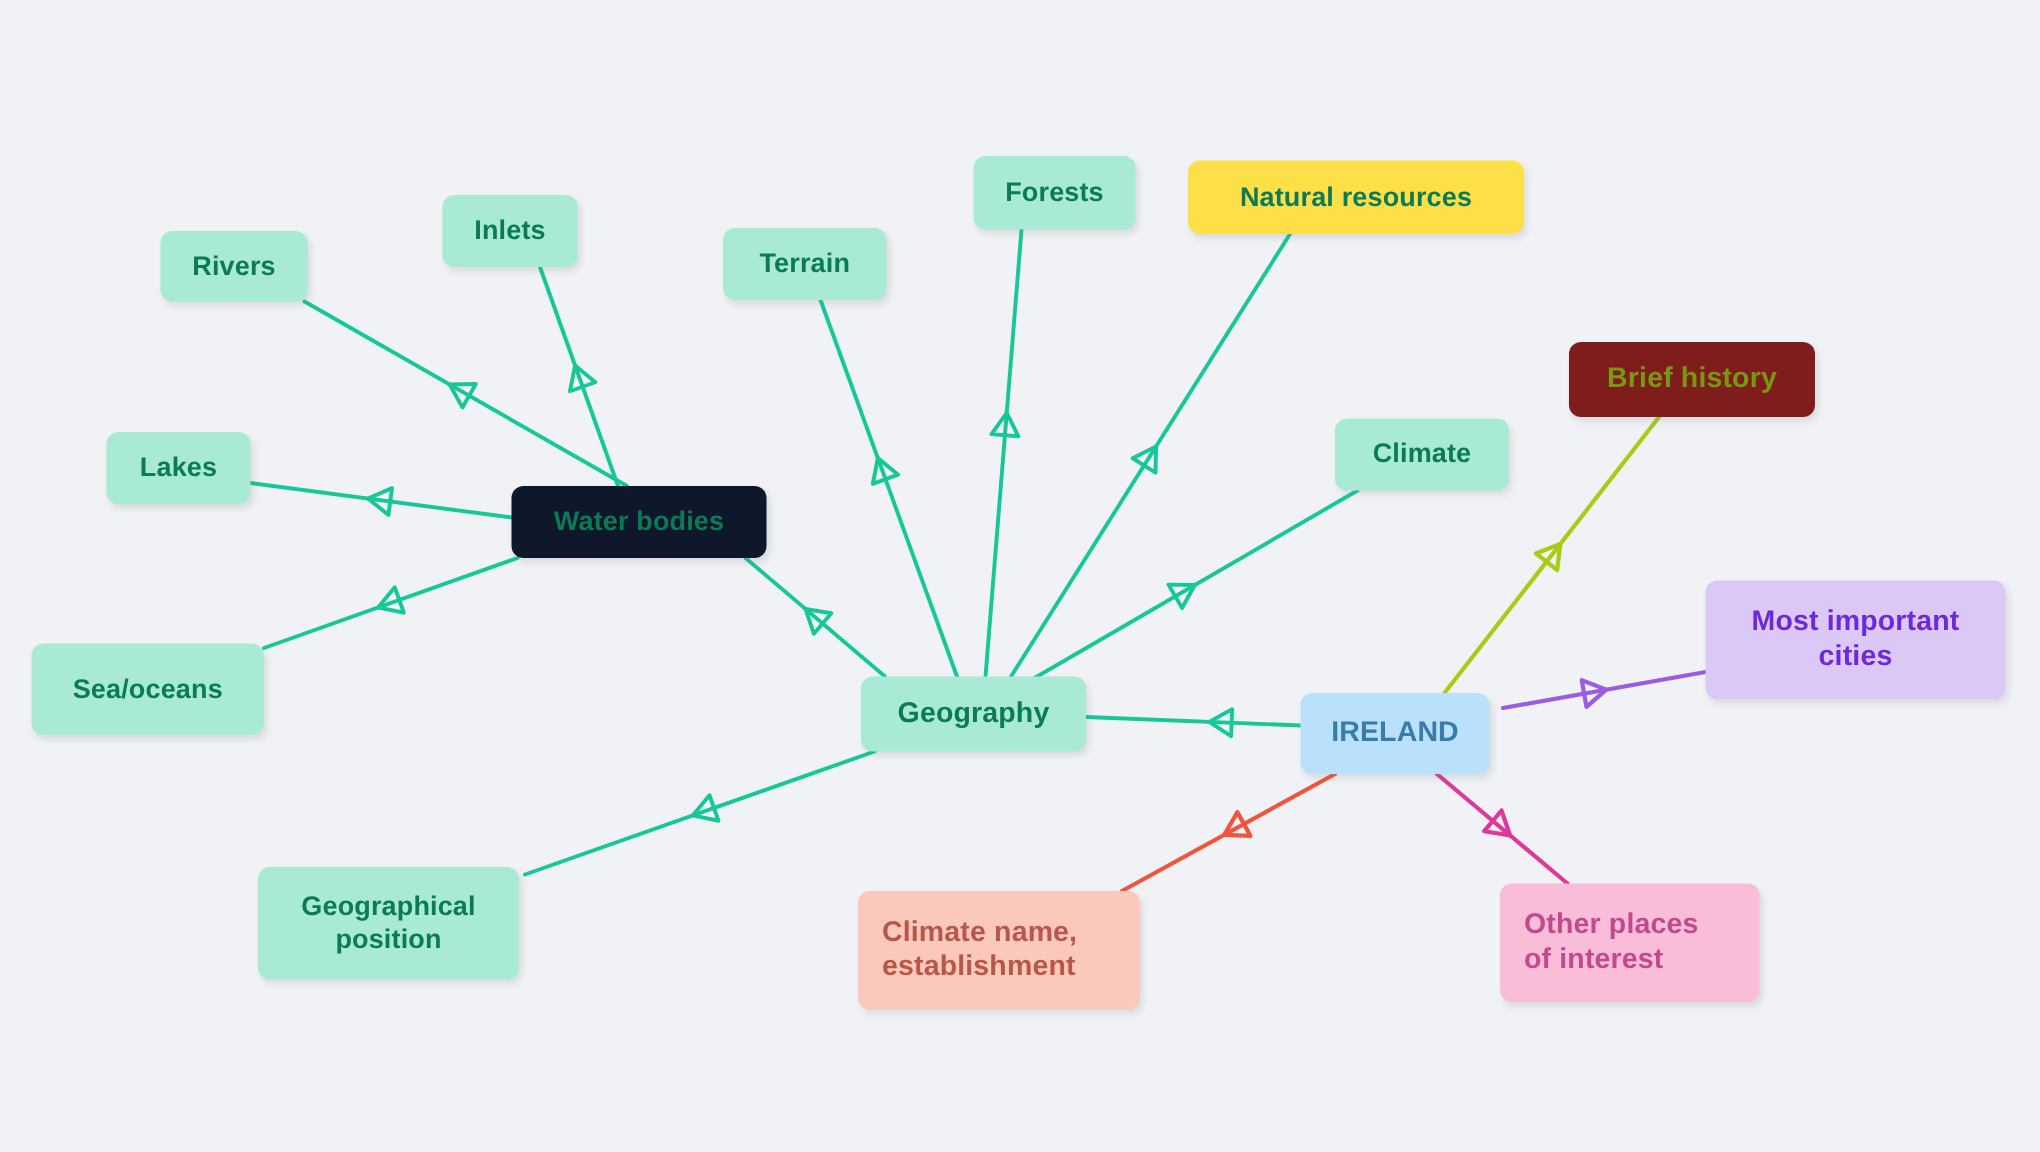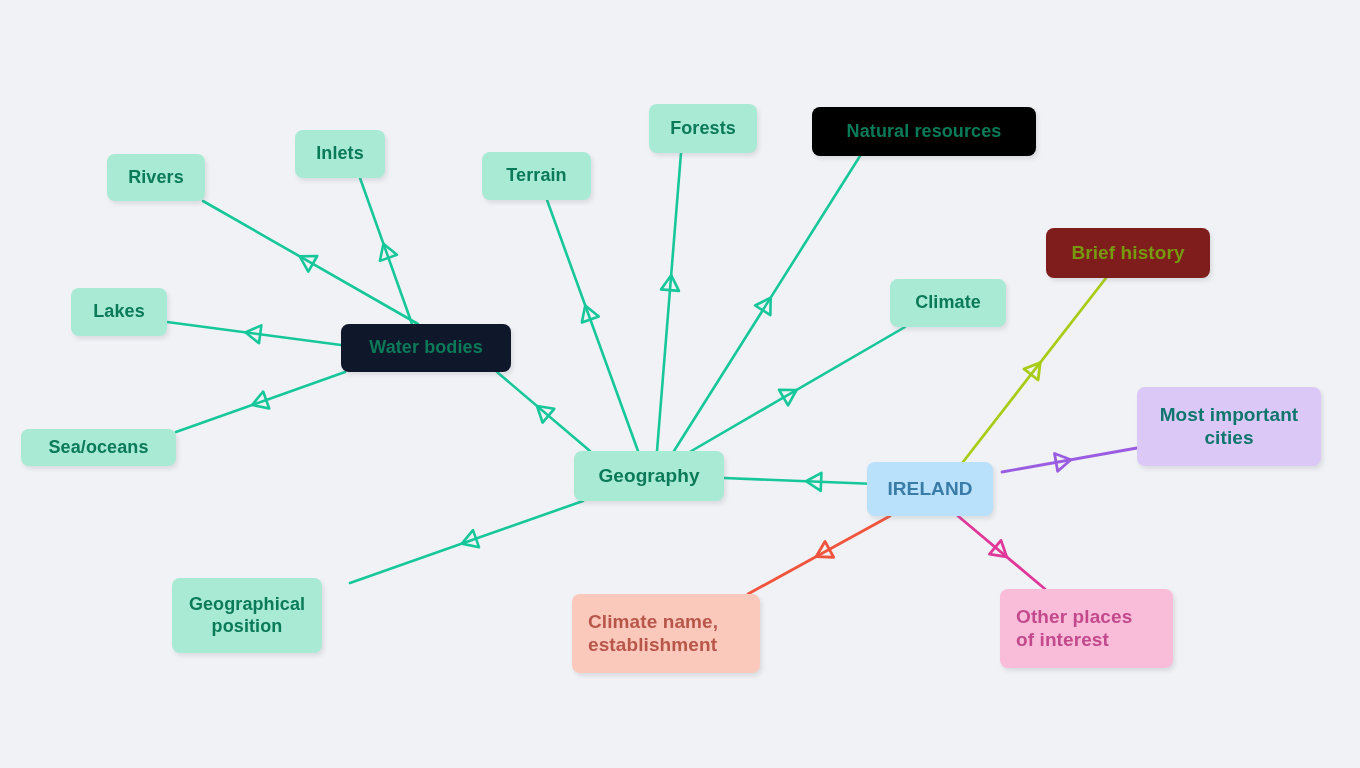--- a/index.html
+++ b/index.html
@@ -108,32 +108,32 @@
         <polygon points="0,0 -15,-9 -15,9" fill="none" stroke="#16c79a" stroke-width="2.6" stroke-linejoin="round" transform="translate(245.3,332.35) rotate(-172.47007322231244)"></polygon>
       </g>
       <g>
         <line x1="345" y1="372" x2="176" y2="432" stroke="#16c79a" stroke-width="2.6" stroke-linecap="round"></line>
         <polygon points="0,0 -15,-9 -15,9" fill="none" stroke="#16c79a" stroke-width="2.6" stroke-linejoin="round" transform="translate(252.05,405) rotate(160.45363226665816)"></polygon>
       </g>
     </svg>
   <div id="nodes-layer">
       <div class="node" style="left: 574px; top: 451px; width: 150px; height: 50px; background: rgb(168, 234, 212); color: rgb(11, 122, 88); font-size: 19px; padding: 0px 14px;"><span>Geography</span></div>
       <div class="node" style="left: 1046px; top: 228px; width: 164px; height: 50px; background: #7f1d1d; color: rgb(118, 153, 13); font-size: 19px; padding: 0px 14px;"><span>Brief history</span></div>
-      <div class="node" style="left: 1137px; top: 387px; width: 184px; height: 79px; background: rgb(220, 200, 246); color: #0f766e; font-size: 19px; padding: 0px 14px;"><span>Most important
+      <div class="node" style="left: 1137px; top: 387px; width: 200px; height: 79px; background: rgb(220, 200, 246); color: #6d28d9; font-size: 19px; padding: 0px 14px;"><span>Most important
 cities</span></div>
       <div class="node align-left" style="left: 1000px; top: 589px; width: 173px; height: 79px; background: rgb(249, 188, 217); color: rgb(194, 74, 140); font-size: 19px; padding: 0px 16px;"><span>Other places
 of interest</span></div>
       <div class="node align-left" style="left: 572px; top: 594px; width: 188px; height: 79px; background: rgb(251, 201, 188); color: rgb(184, 86, 74); font-size: 19px; padding: 0px 16px;"><span>Climate name,
 establishment</span></div>
       <div class="node" style="left: 341px; top: 324px; width: 170px; height: 48px; background: #0f172a; color: rgb(11, 122, 88); font-size: 18px; padding: 0px 14px;"><span>Water bodies</span></div>
       <div class="node" style="left: 107px; top: 154px; width: 98px; height: 47px; background: rgb(168, 234, 212); color: rgb(11, 122, 88); font-size: 18px; padding: 0px 12px;"><span>Rivers</span></div>
       <div class="node" style="left: 295px; top: 130px; width: 90px; height: 48px; background: rgb(168, 234, 212); color: rgb(11, 122, 88); font-size: 18px; padding: 0px 14px;"><span>Inlets</span></div>
       <div class="node" style="left: 71px; top: 288px; width: 96px; height: 48px; background: rgb(168, 234, 212); color: rgb(11, 122, 88); font-size: 18px; padding: 0px 14px;"><span>Lakes</span></div>
-      <div class="node" style="left: 21px; top: 429px; width: 155px; height: 37px; background: rgb(168, 234, 212); color: rgb(11, 122, 88); font-size: 18px; padding: 0px 14px;"><span>Sea/oceans</span></div>
+      <div class="node" style="left: 21px; top: 429px; width: 155px; height: 61px; background: rgb(168, 234, 212); color: rgb(11, 122, 88); font-size: 18px; padding: 0px 14px;"><span>Sea/oceans</span></div>
       <div class="node" style="left: 482px; top: 152px; width: 109px; height: 48px; background: rgb(168, 234, 212); color: rgb(11, 122, 88); font-size: 18px; padding: 0px 14px;"><span>Terrain</span></div>
       <div class="node" style="left: 649px; top: 104px; width: 108px; height: 49px; background: rgb(168, 234, 212); color: rgb(11, 122, 88); font-size: 18px; padding: 0px 14px;"><span>Forests</span></div>
-      <div class="node" style="left: 812px; top: 107px; width: 224px; height: 49px; background: #000000; color: rgb(11, 122, 88); font-size: 18px; padding: 0px 14px;"><span>Natural resources</span></div>
+      <div class="node" style="left: 792px; top: 107px; width: 224px; height: 49px; background: #fde047; color: rgb(11, 122, 88); font-size: 18px; padding: 0px 14px;"><span>Natural resources</span></div>
       <div class="node" style="left: 890px; top: 279px; width: 116px; height: 48px; background: rgb(168, 234, 212); color: rgb(11, 122, 88); font-size: 18px; padding: 0px 14px;"><span>Climate</span></div>
-      <div class="node" style="left: 172px; top: 578px; width: 150px; height: 75px; background: rgb(168, 234, 212); color: rgb(11, 122, 88); font-size: 18px; padding: 0px 14px;"><span>Geographical
+      <div class="node" style="left: 172px; top: 578px; width: 174px; height: 75px; background: rgb(168, 234, 212); color: rgb(11, 122, 88); font-size: 18px; padding: 0px 14px;"><span>Geographical
 position</span></div>
       <div class="node" style="left: 840px; top: 462px; width: 126px; height: 54px; background: rgb(185, 225, 251); color: rgb(58, 124, 168); font-size: 19px; padding: 0px 14px; margin-left: 27px;"><span>IRELAND</span></div>
     </div>
 </div>
 
 </body></html>

